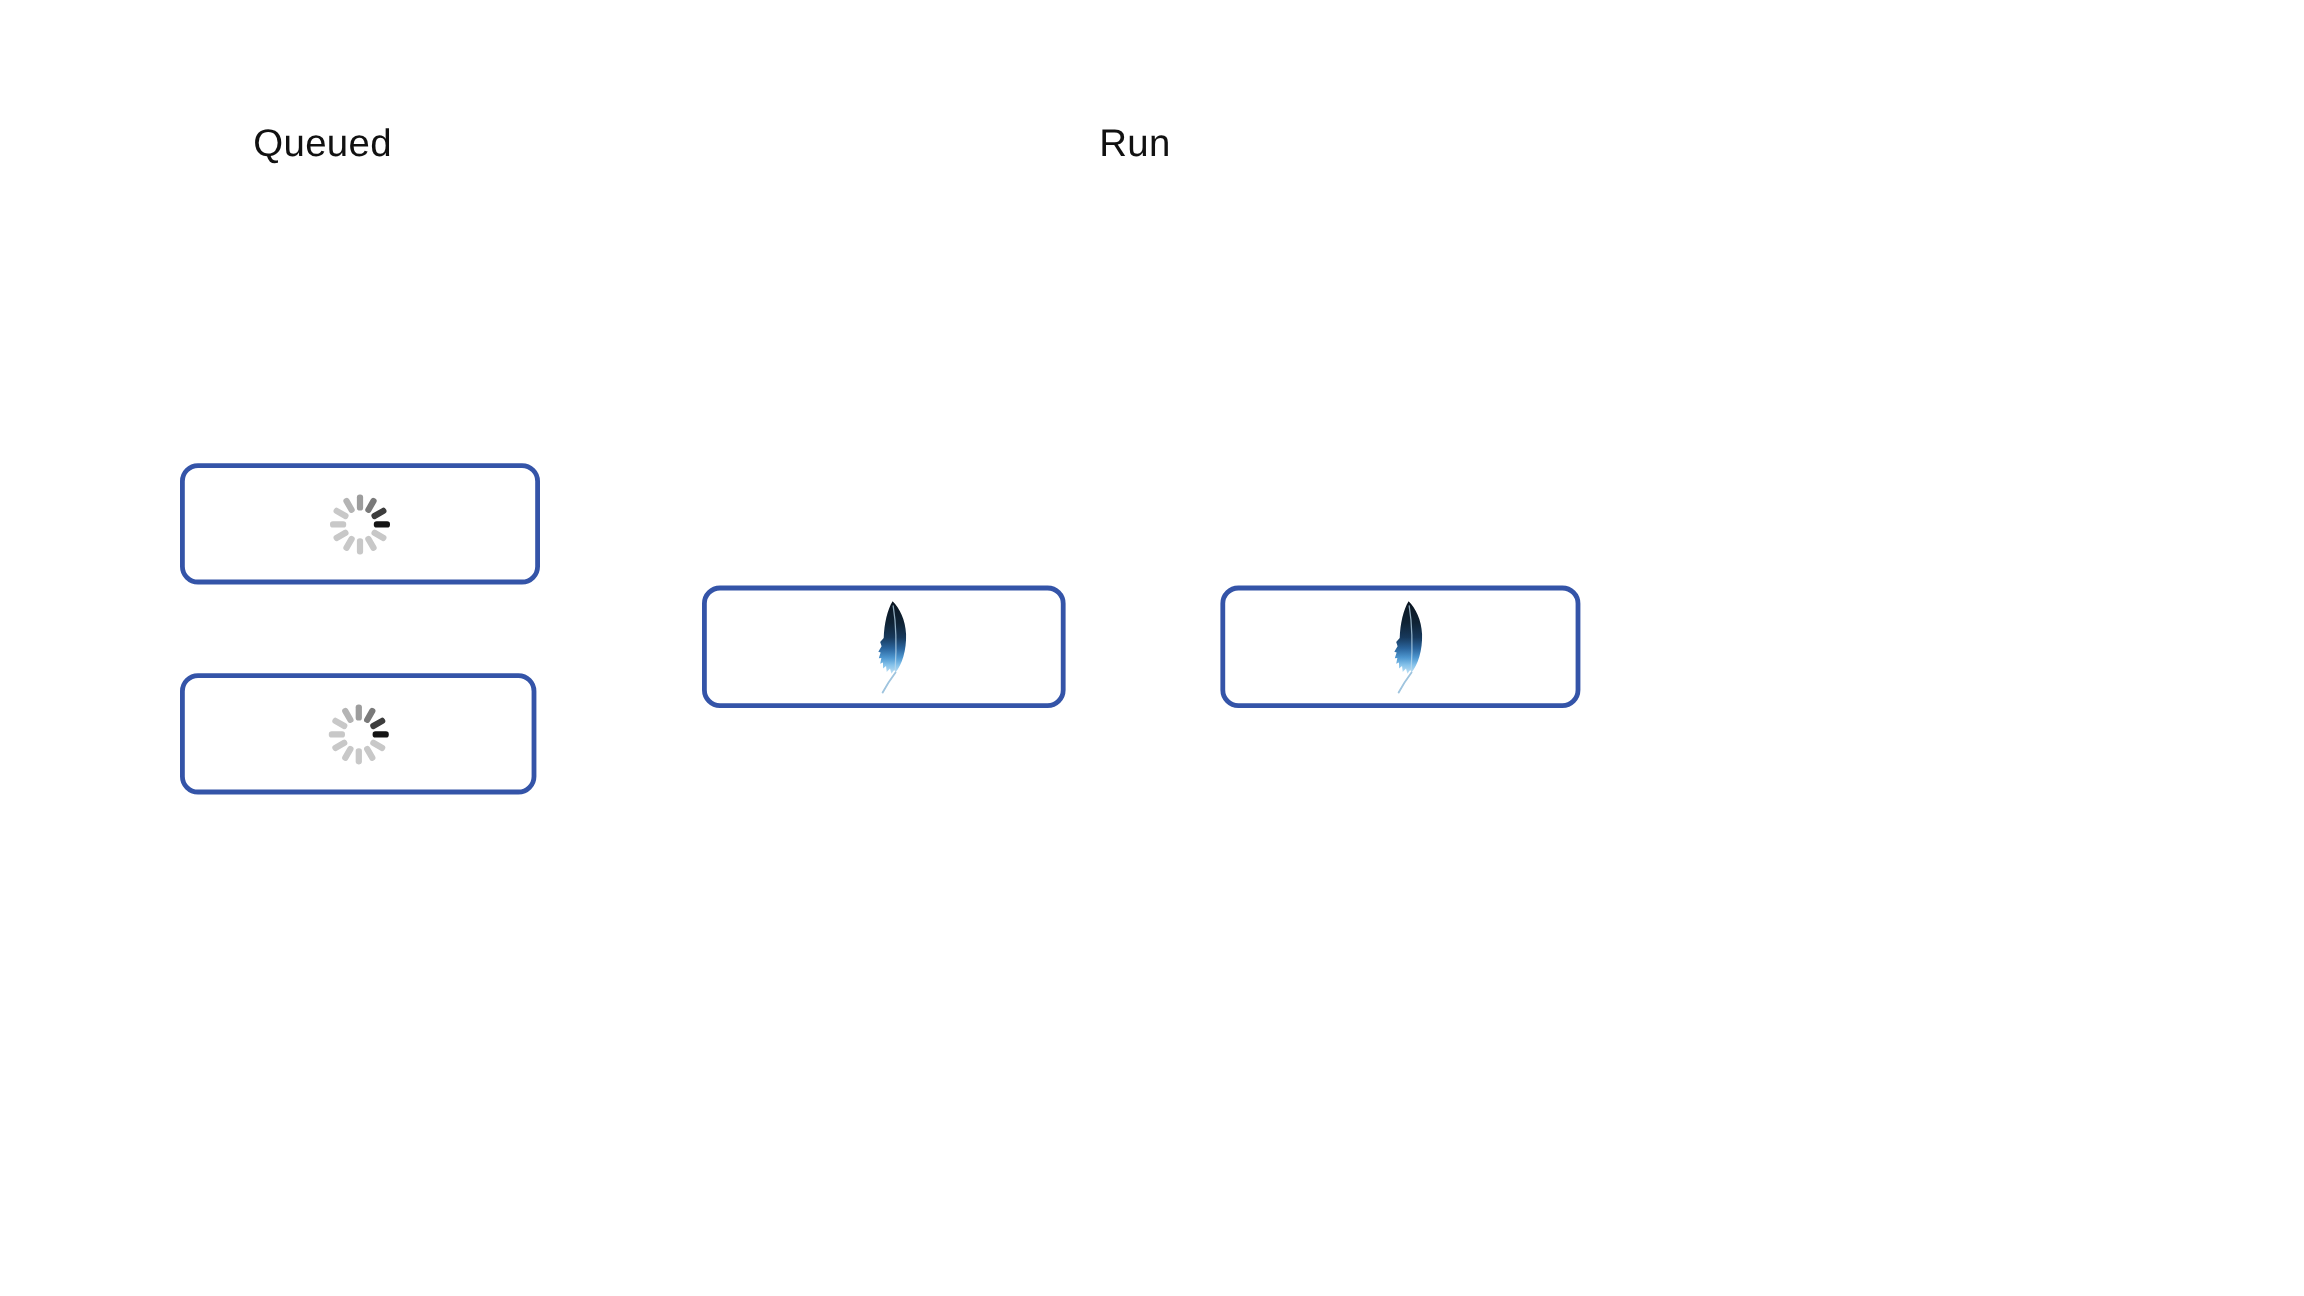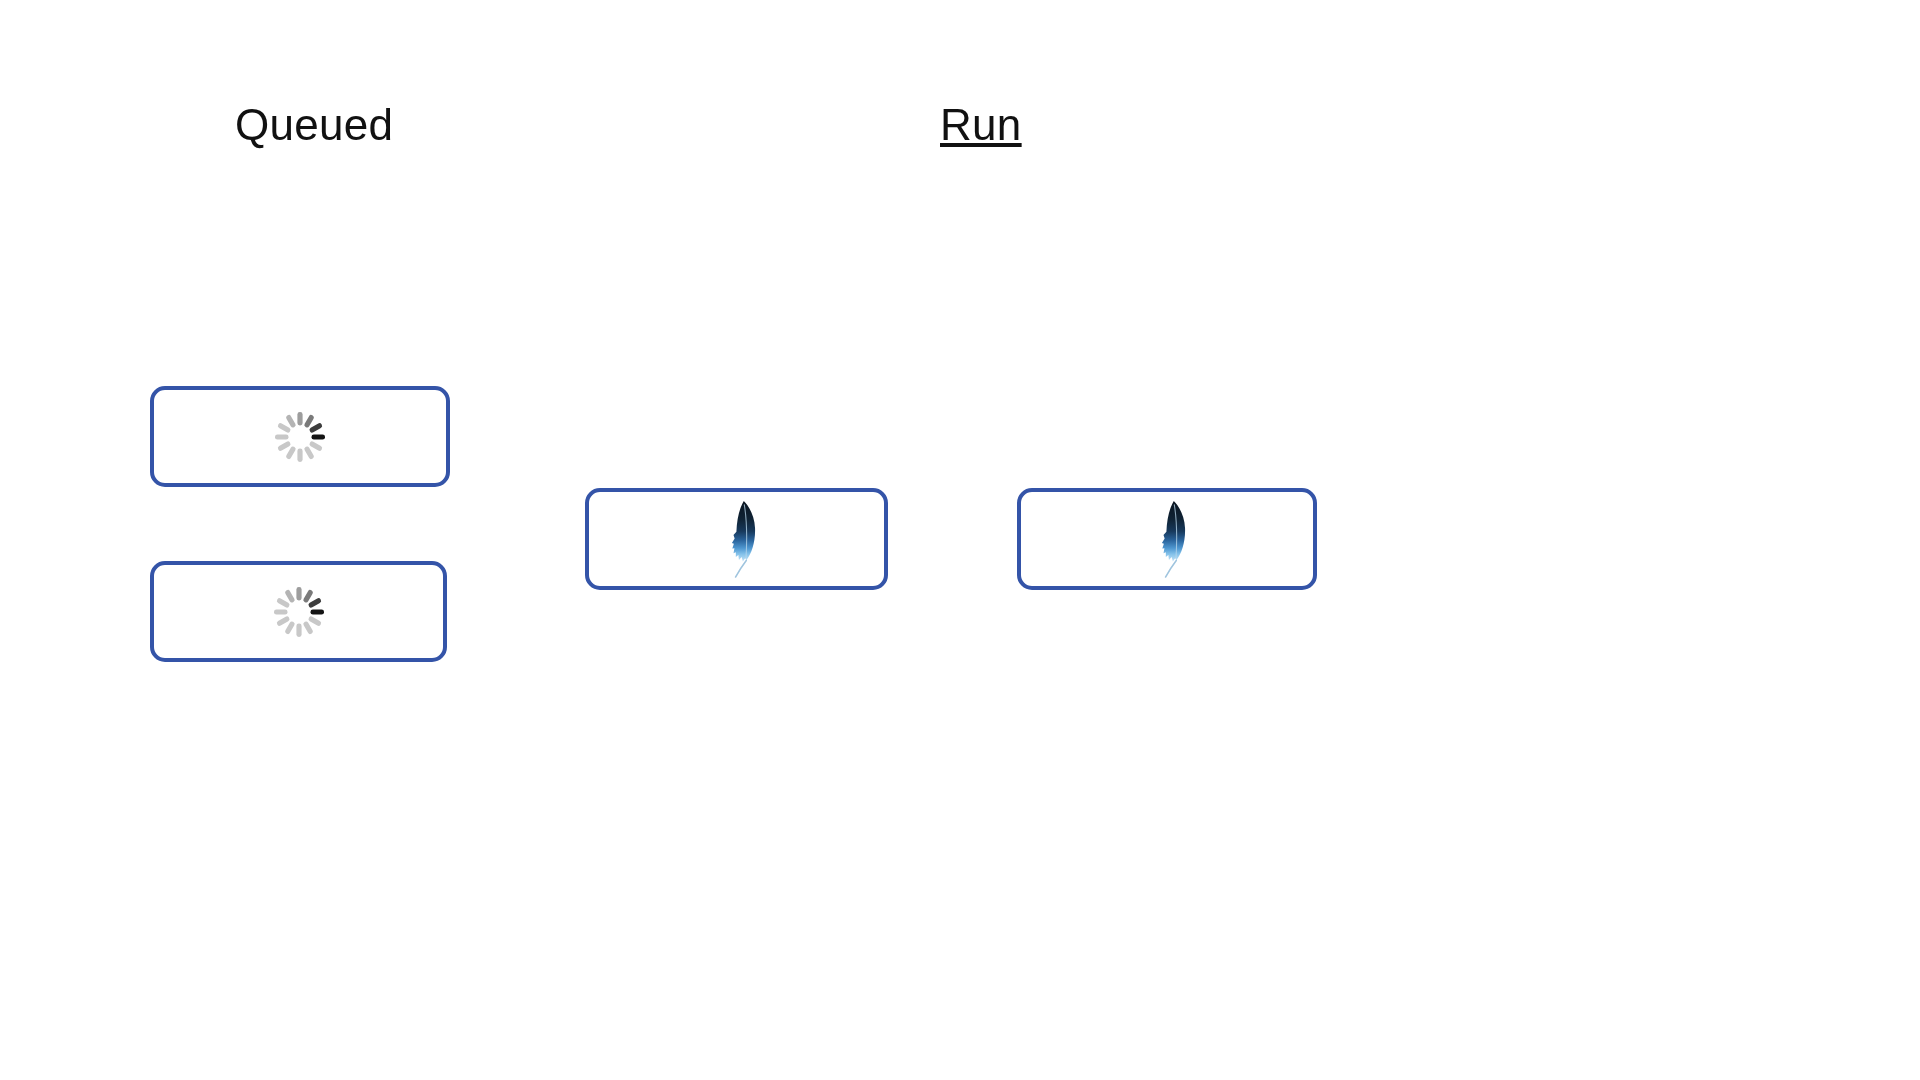--- a/index.html
+++ b/index.html
@@ -5,30 +5,29 @@
   html, body { margin:0; padding:0; background:#ffffff; }
   .canvas {
     position:relative;
     width:1920px; height:1080px;
     background:var(--page-bg, #ffffff);
     overflow:hidden;
     font-family:"Liberation Sans", "DejaVu Sans", sans-serif;
   }
   .heading {
     position:absolute;
-    font-size:44px;
+    font-size:32px;
     font-weight:500;
     line-height:1.0;
     color:var(--heading-color, #111111);
     letter-spacing:0.3px;
     white-space:nowrap;
-    margin-left:24px;
   }
   #h-queued { left:211px; top:103px; }
-  #h-run    { left:916px; top:103px;text-decoration:underline; }
+  #h-run    { left:916px; top:103px; }
 
   .card {
     position:absolute;
     box-sizing:border-box;
     border:4px solid var(--card-border, #3454a8);
     border-radius:15px;
     background:#ffffff;
     display:flex;
     align-items:center;
     justify-content:center;

